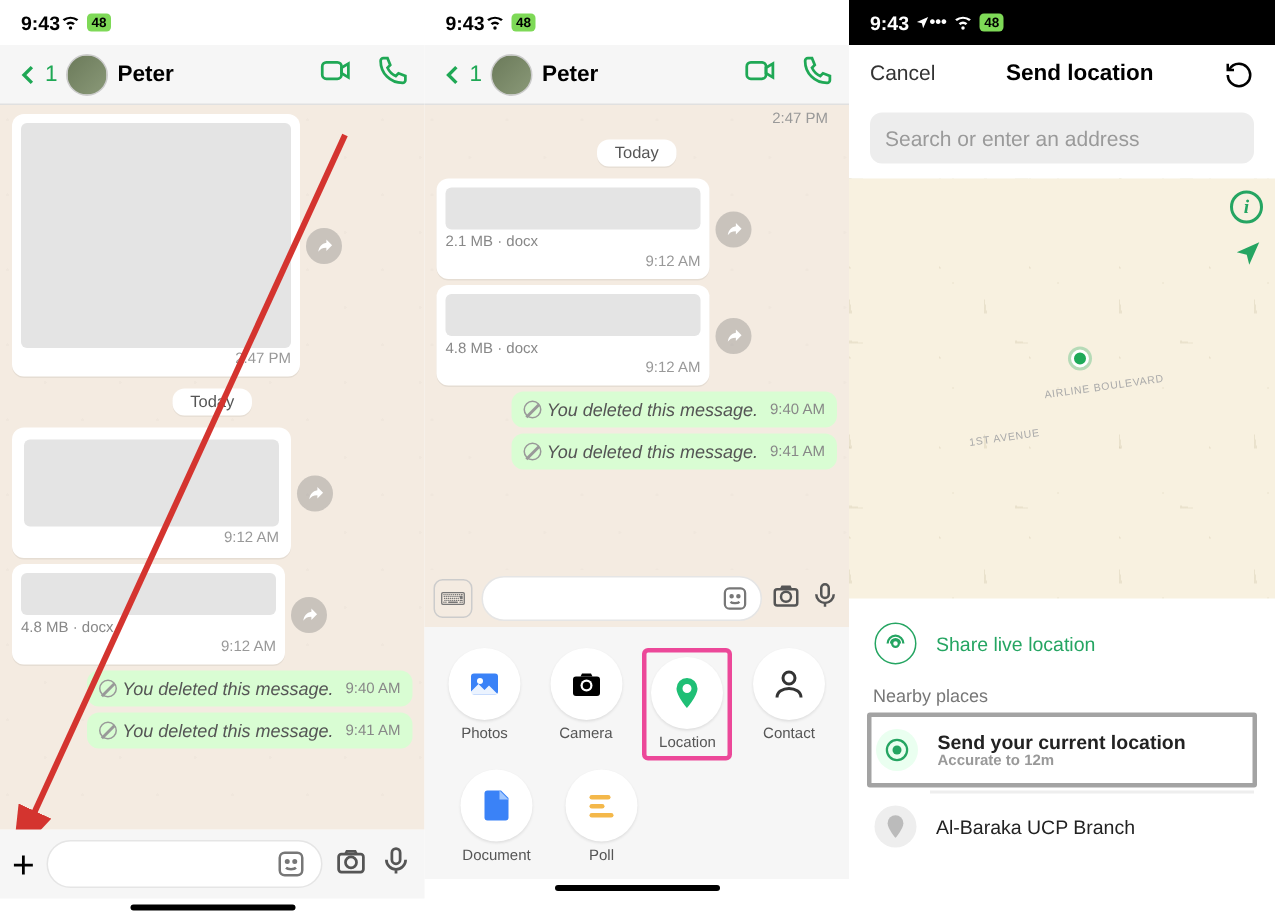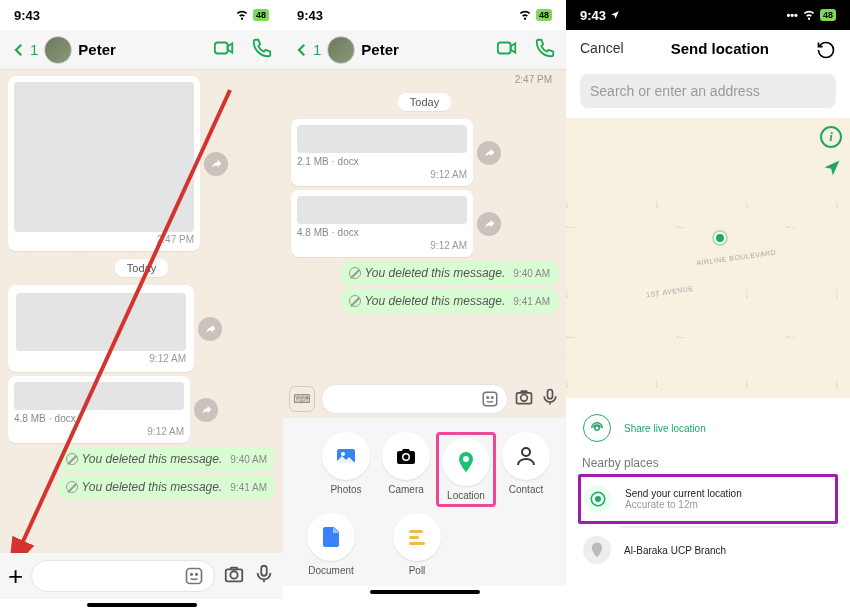--- a/index.html
+++ b/index.html
@@ -2,21 +2,21 @@
 <html><head>
 <meta charset="utf-8">
 <style>
   * { box-sizing: border-box; margin: 0; padding: 0; }
   body { font-family: -apple-system, Helvetica, Arial, sans-serif; background: #fff; width: 850px; height: 613px; display: flex; overflow: hidden; }
   .panel { position: relative; width: 283px; height: 613px; display: flex; flex-direction: column; border-right: 0px solid #ddd; }
   .p1 { width: 283px; }
   .p2 { width: 283px; }
   .p3 { width: 284px; }
 
-  .status-bar { height: 30px; display: flex; justify-content: space-between; align-items: center; padding: 0 14px; font-size: 13px; font-weight: 600; }
+  .status-bar { height: 30px; display: flex; align-items: center; padding: 0 14px; font-size: 13px; font-weight: 600; }
   .status-bar.dark { background: #000; color: #fff; }
   .status-right { display: flex; align-items: center; gap: 4px; font-size: 11px; }
   .battery-badge { background: #7ed957; color: #000; font-size: 9px; font-weight: 700; padding: 1px 3px; border-radius: 3px; }
 
   .chat-header { height: 40px; display: flex; align-items: center; padding: 0 10px; background: #f6f6f6; border-bottom: 1px solid #e0e0e0; gap: 6px; }
   .back { color: #1fa855; font-size: 18px; display: flex; align-items: center; gap: 2px;}
   .back-num { color:#1fa855; font-size:15px; }
   .avatar { width: 28px; height: 28px; border-radius: 50%; background: linear-gradient(135deg,#6b7a5a,#8a9978); border:1px solid #ccc; }
   .contact-name { font-weight: 600; font-size: 15px; flex: 1; }
   .hdr-icons { display: flex; gap: 16px; color: #1fa855; }
@@ -43,21 +43,21 @@
 
   .input-bar { height: 46px; background: #f6f6f6; display: flex; align-items: center; padding: 0 8px; gap: 8px; }
   .plus { font-size: 26px; font-weight: 300; color: #000; }
   .input-pill { flex: 1; height: 32px; background: #fff; border: 1px solid #e5e5e5; border-radius: 18px; display:flex; align-items:center; justify-content:flex-end; padding:0 10px;}
   .input-pill svg{width:20px;height:20px;color:#777;}
   .ip-ic { width:22px;height:22px; color:#555;}
   .home-ind { width: 110px; height: 4px; background: #000; border-radius: 3px; margin: 4px auto 6px; }
 
   
   .attach-sheet { background: #f6f6f6; padding: 14px 10px 4px; }
-  .att-row { display: flex; justify-content: flex-end; margin-bottom: 6px; }
+  .att-row { display: flex; justify-content: space-between; margin-bottom: 6px; }
   .att-item { display:flex; flex-direction:column; align-items:center; gap:4px; width:60px;}
   .att-circle { width:48px;height:48px;border-radius:50%;background:#fff;display:flex;align-items:center;justify-content:center;box-shadow:0 1px 2px rgba(0,0,0,0.1);}
   .att-circle svg{width:24px;height:24px;}
   .att-label{font-size:10px;color:#555;}
   .highlight-box{border:3px solid #ec4899;border-radius:4px;padding:3px;}
 
   
   .p3-header { background: #fff; padding: 10px 14px 10px; }
   .p3-top { display: flex; align-items: flex-start; justify-content: space-between; margin-bottom: 10px; }
   .p3-title { font-weight: 700; font-size: 15px; }
@@ -77,25 +77,25 @@
   .map-road-label{position:absolute;font-size:7px;color:#aaa;letter-spacing:0.5px;}
   .p3-list { background:#fff; flex:1; padding: 8px 14px; overflow:hidden;}
   .list-row { display:flex; align-items:center; gap:12px; padding:8px 2px;}
   .list-ic{width:30px;display:flex;justify-content:center;}
   .list-ic .c{width:28px;height:28px;border-radius:50%;display:flex;align-items:center;justify-content:center;}
   .list-ic svg{width:18px;height:18px;}
   .share-ic{border:1.5px solid #25a562;}
   .dot-ic{background:#eafff0;}
   .gray-ic{background:#eee;}
   .list-txt{flex:1;}
-  .list-title{font-size:10px;color:#222;}
+  .list-title{font-size:13px;color:#222;}
   .list-title.green{color:#25a562;}
   .list-sub{font-size:10px;color:#999;}
   .section-label{font-size:12px;color:#777;padding:6px 2px 2px;}
-  .hl{border:3px solid #a21caf;border-radius:2px;margin:2px -2px;}
+  .hl{border:3px solid #a3a3a3;border-radius:2px;margin:2px -2px;font-weight:bold;}
   .divider{height:1px;background:#eee;margin-left:40px;}
 
   
   .arrow-annot { position:absolute; pointer-events:none; }
   .arrow-annot svg { overflow:visible; }
 
   .input-bar-mini { height: 38px; background: transparent; display:flex; align-items:center; padding: 0 6px; gap:6px;}
   .kb-ic { width:26px;height:26px;border:1px solid #ccc;border-radius:6px;display:flex;align-items:center;justify-content:center;color:#777;font-size:12px;}
   .input-pill2 { flex:1; height:30px; background:#fff;border:1px solid #e5e5e5;border-radius:16px;display:flex;align-items:center;justify-content:flex-end;padding:0 8px;}
   .mic svg, .cam svg{width:20px;height:20px;color:#555;}
@@ -323,21 +323,21 @@
       <div class="att-item">
         <div class="att-circle">
             <svg viewBox="0 0 24 24" fill="none" stroke="#333" stroke-width="2">
               <circle cx="12" cy="8" r="4"></circle>
               <path d="M4 21c0-4 4-6 8-6s8 2 8 6"></path>
             </svg>
           </div>
         <span class="att-label">Contact</span>
       </div>
     </div>
-    <div class="att-row" style="justify-content:flex-start;gap:26px;padding-left:8px;">
+    <div class="att-row" style="justify-content:flex-start;gap:10px;padding-left:8px;">
       <div class="att-item">
         <div class="att-circle">
             <svg viewBox="0 0 24 24" fill="#3a82f7">
               <path d="M6 2h9l5 5v13a2 2 0 01-2 2H6a2 2 0 01-2-2V4a2 2 0 012-2z"></path>
               <path d="M14 2v6h6" fill="#9fc6ff"></path>
             </svg>
           </div>
         <span class="att-label">Document</span>
       </div>
       <div class="att-item">

